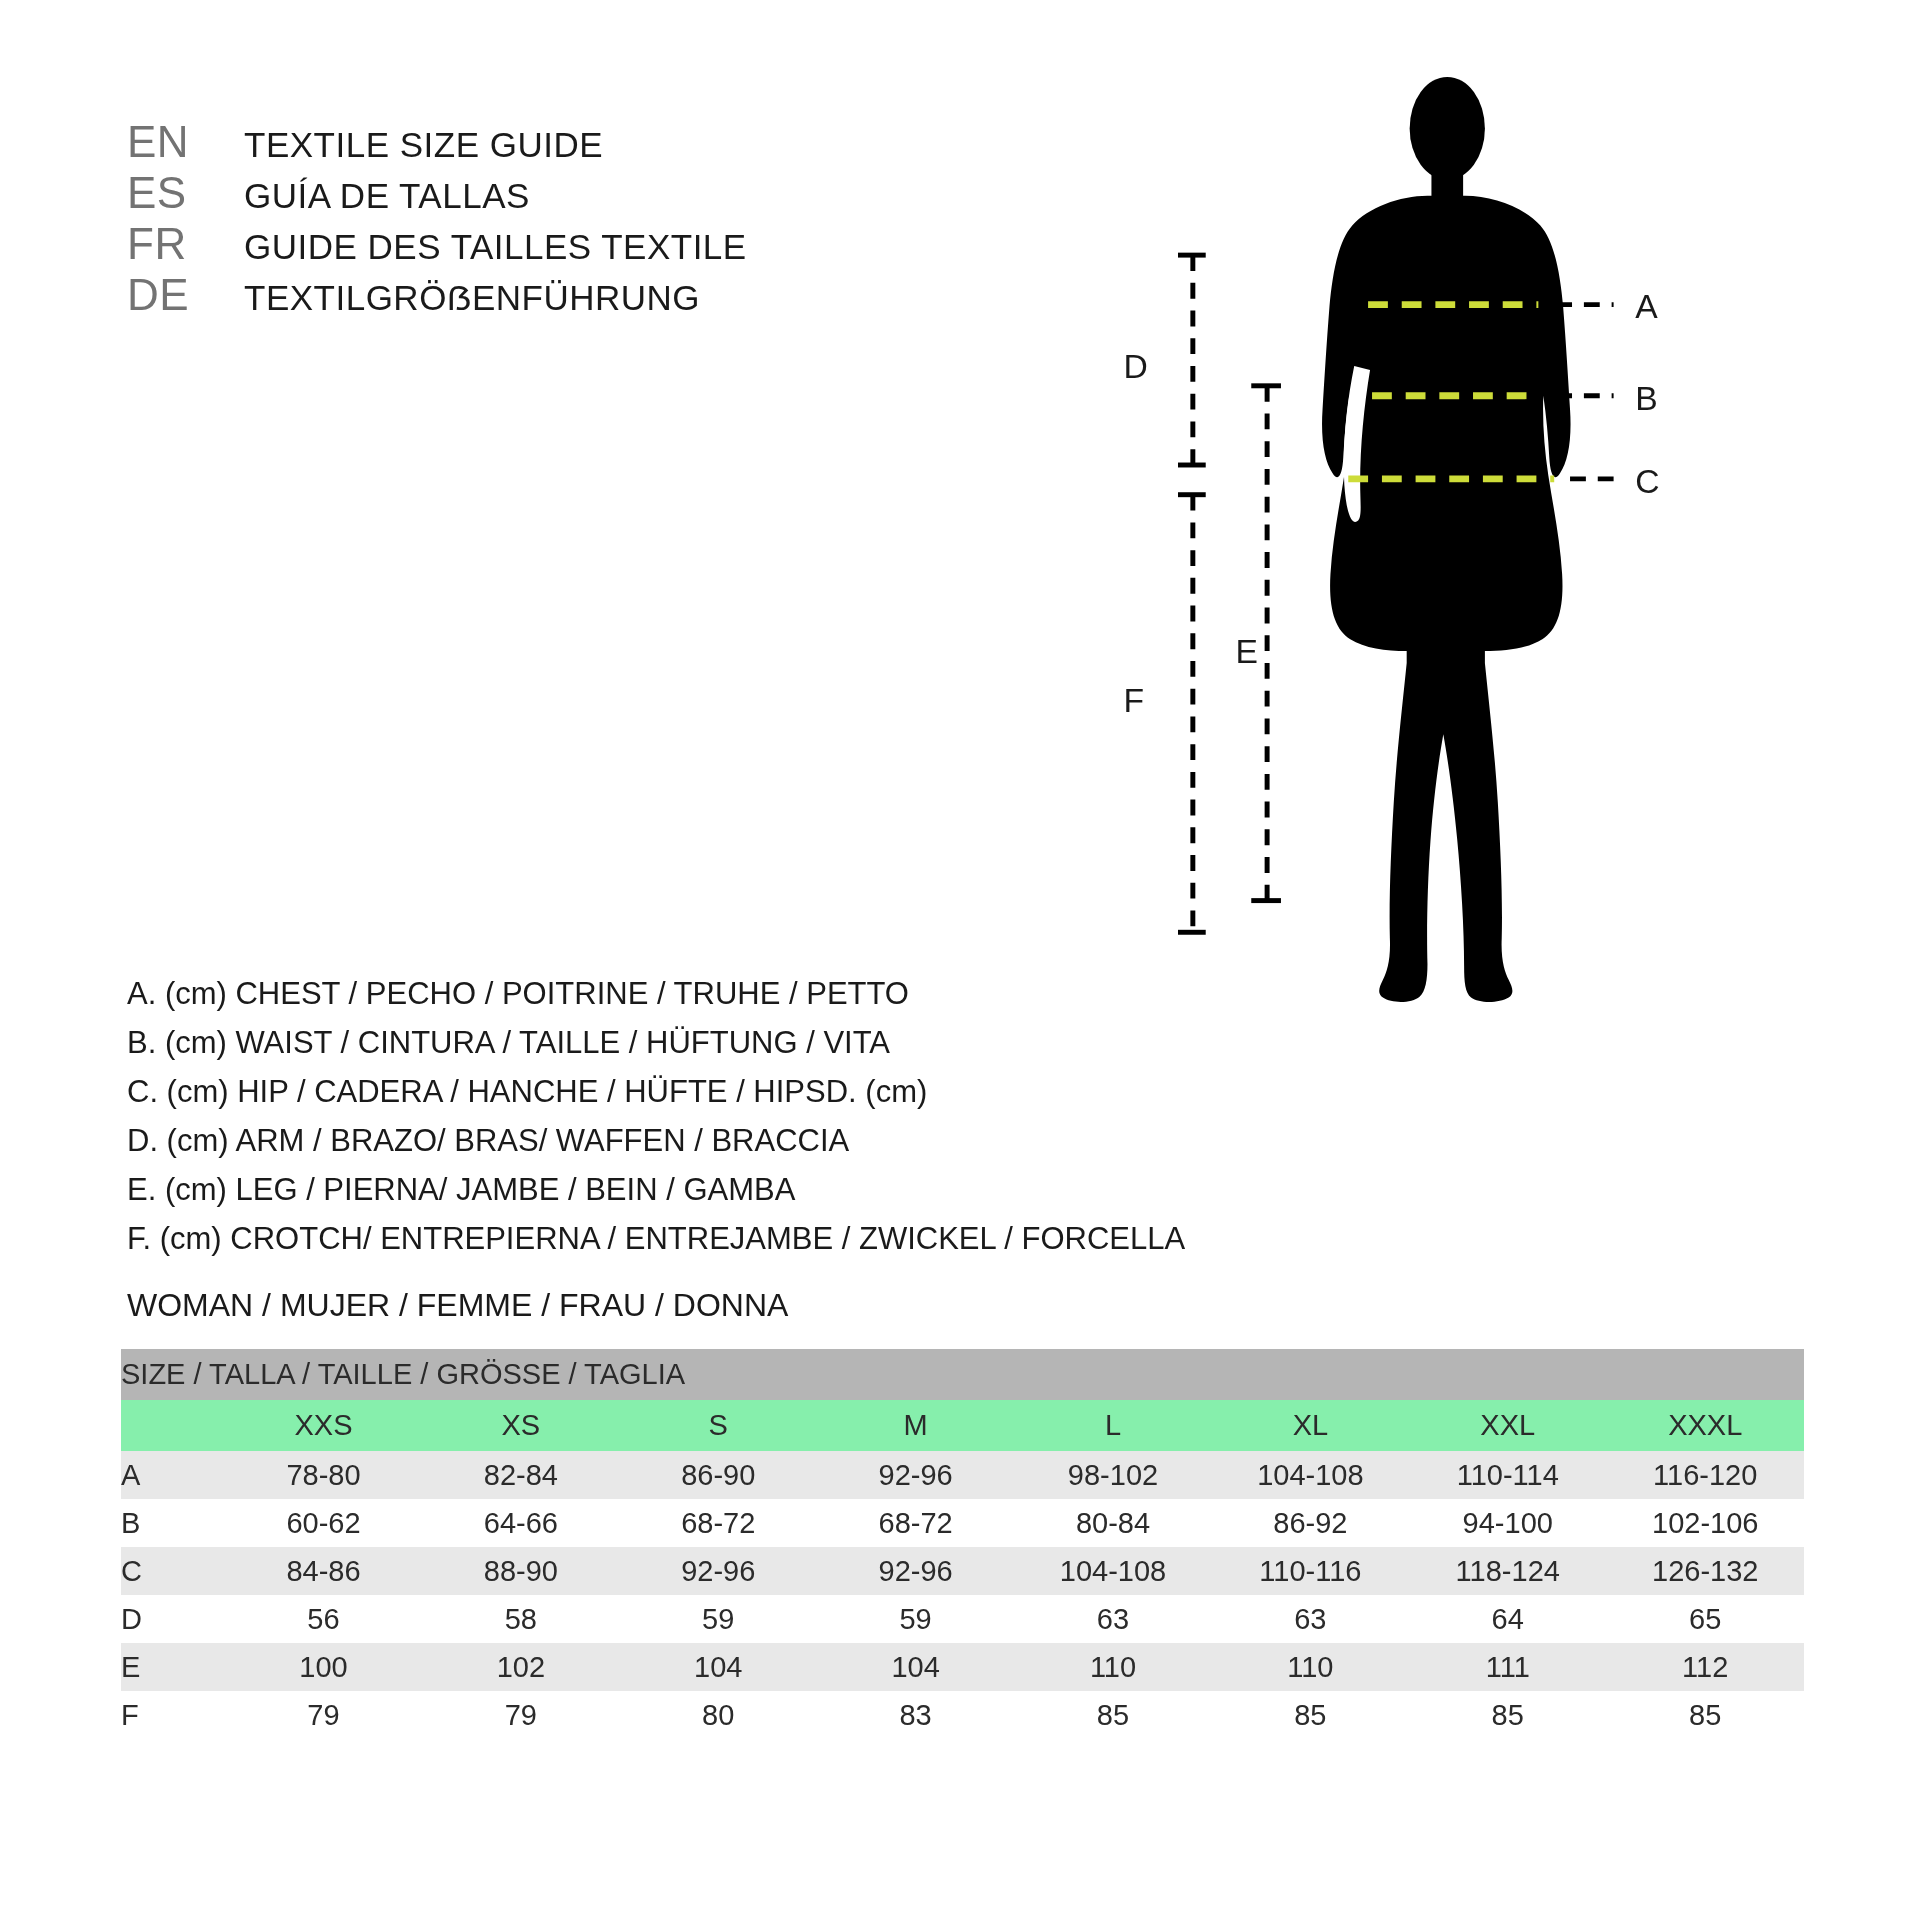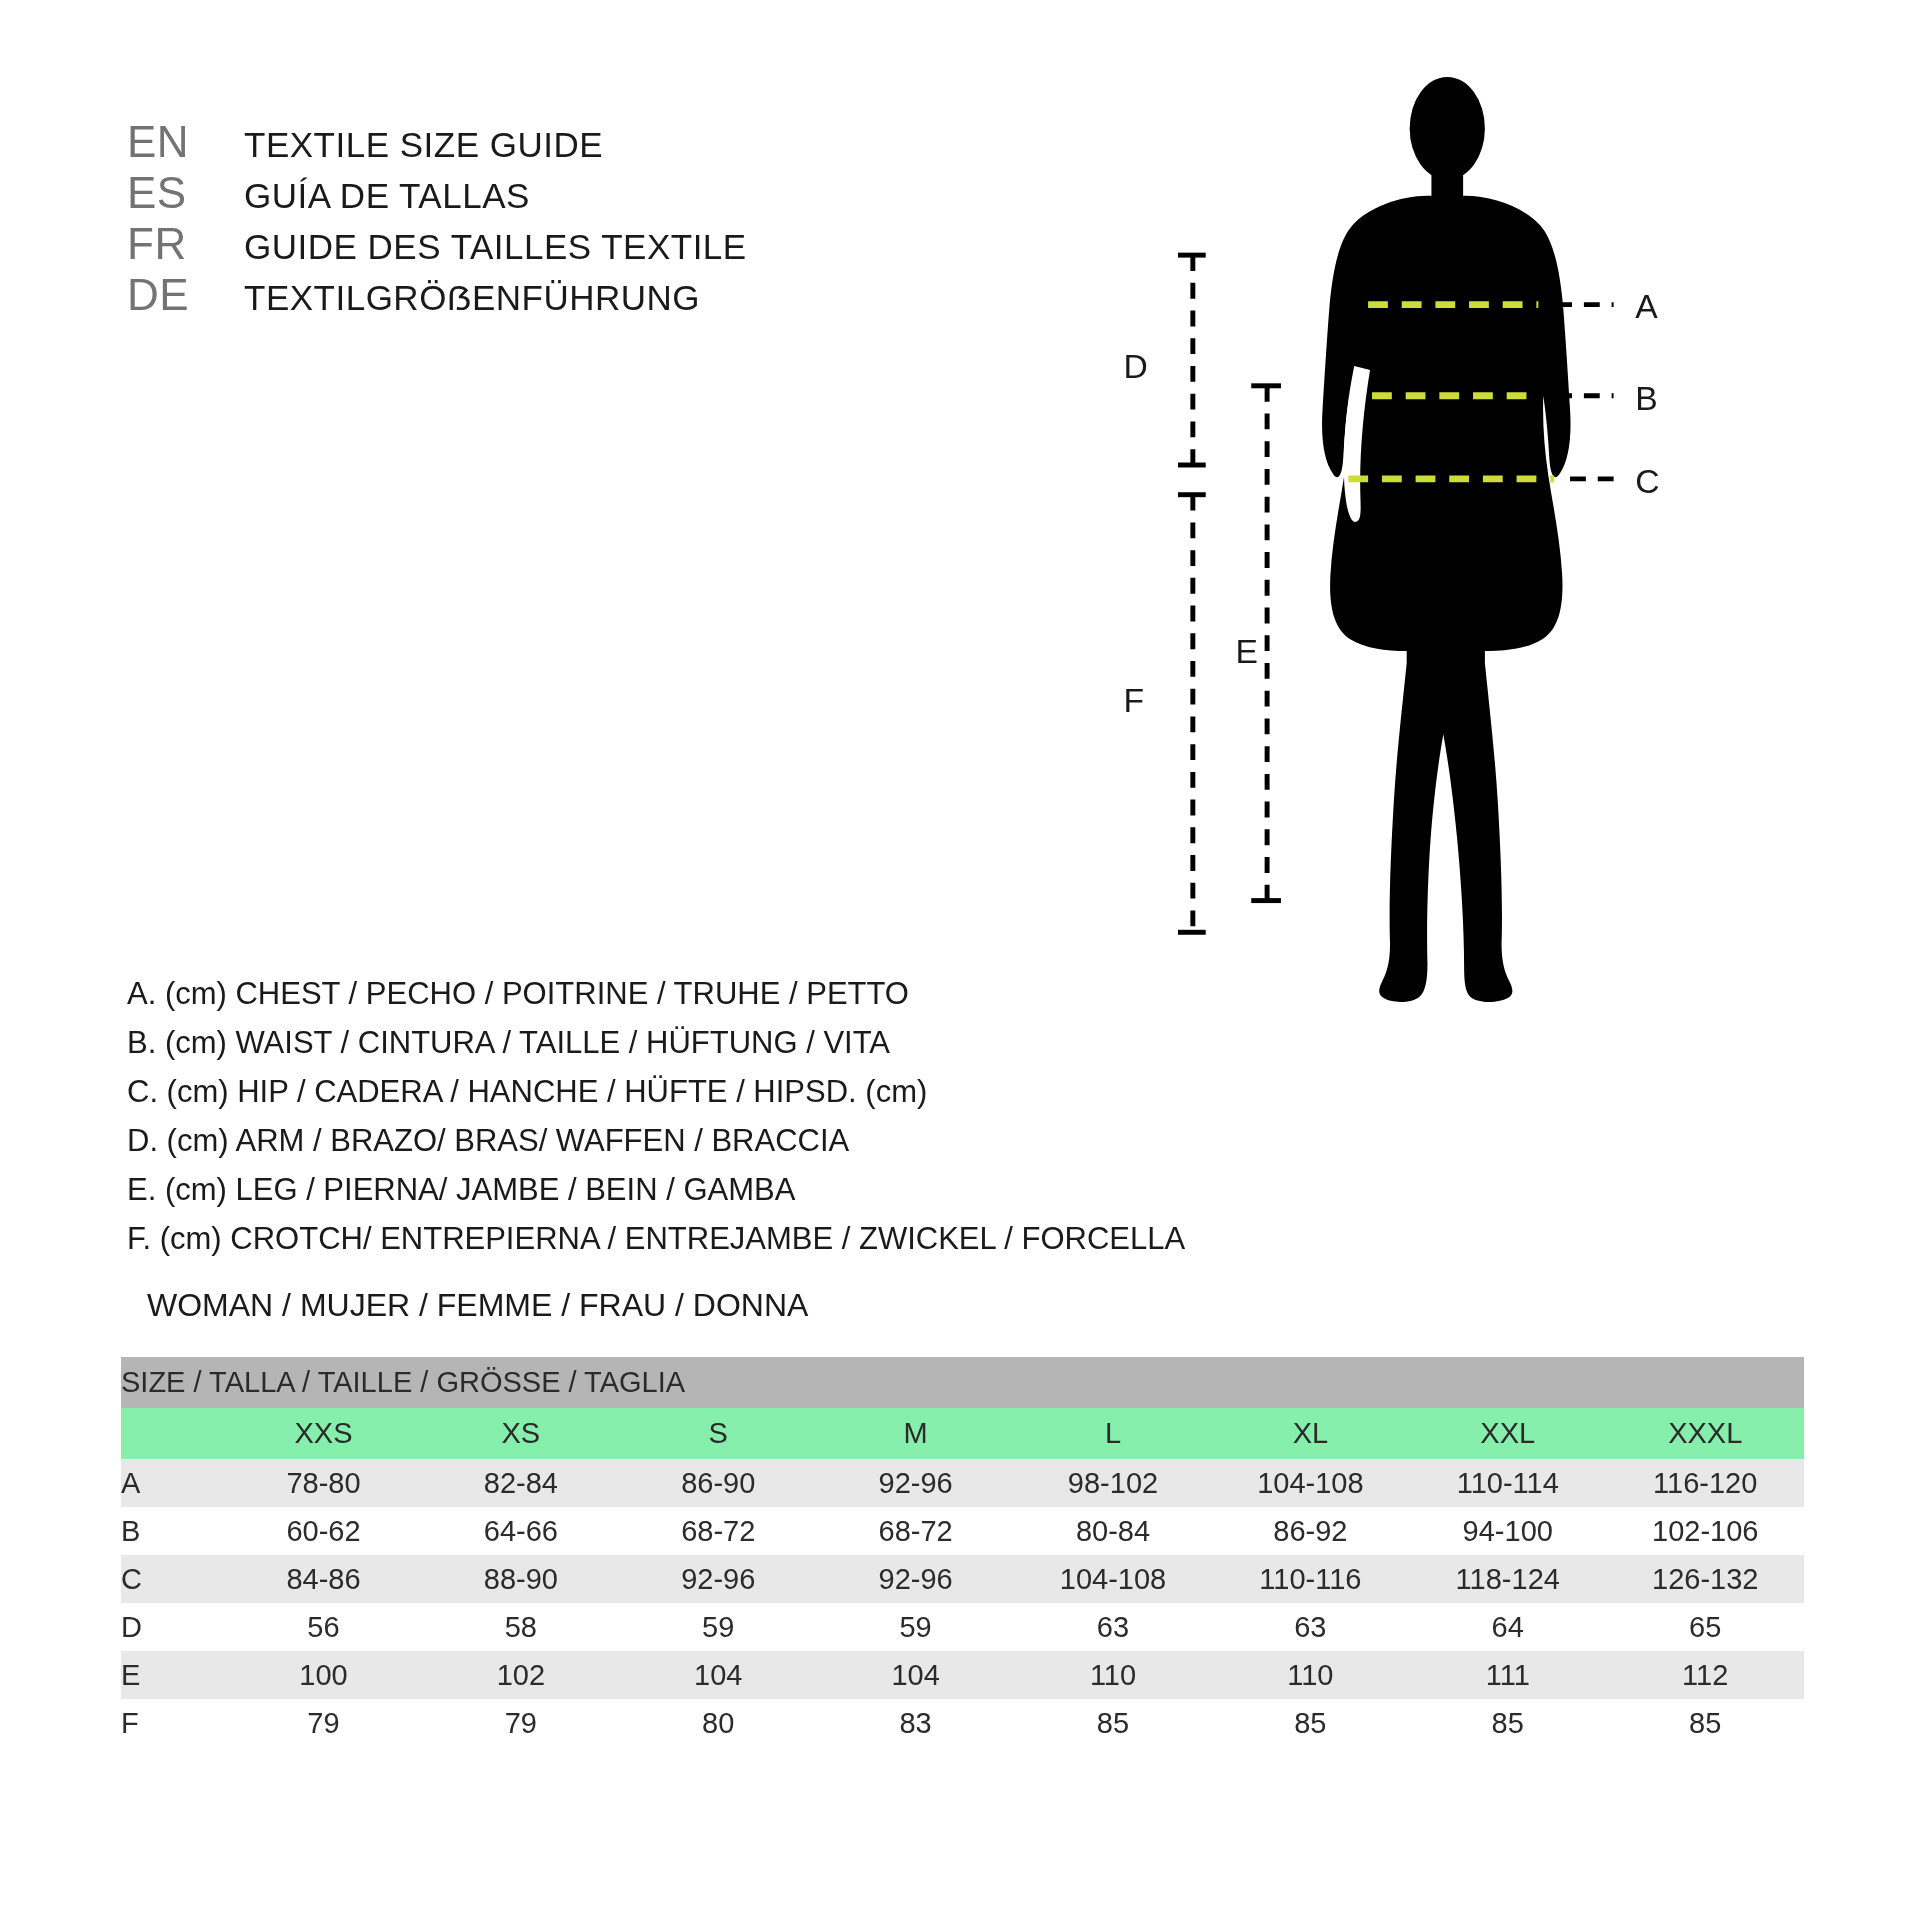--- a/index.html
+++ b/index.html
@@ -58,32 +58,30 @@
   }
 
   
   #gender-title {
     position: absolute;
     left: 127px;
     top: 1287px;
     font-size: 32px;
     color: #1a1a1a;
     white-space: nowrap;
-    margin-left: 20px;
   }
 
   
   #size-table {
     position: absolute;
     left: 121px;
     top: 1349px;
     width: 1683px;
     border-collapse: collapse;
     table-layout: fixed;
-    margin-top: 8px;
   }
   #size-table td, #size-table th {
     padding: 0;
     margin: 0;
   }
   .tbl-title-row td {
     background: #b5b5b5;
     height: 51px;
     font-size: 29px;
     color: #2b2b2b;

